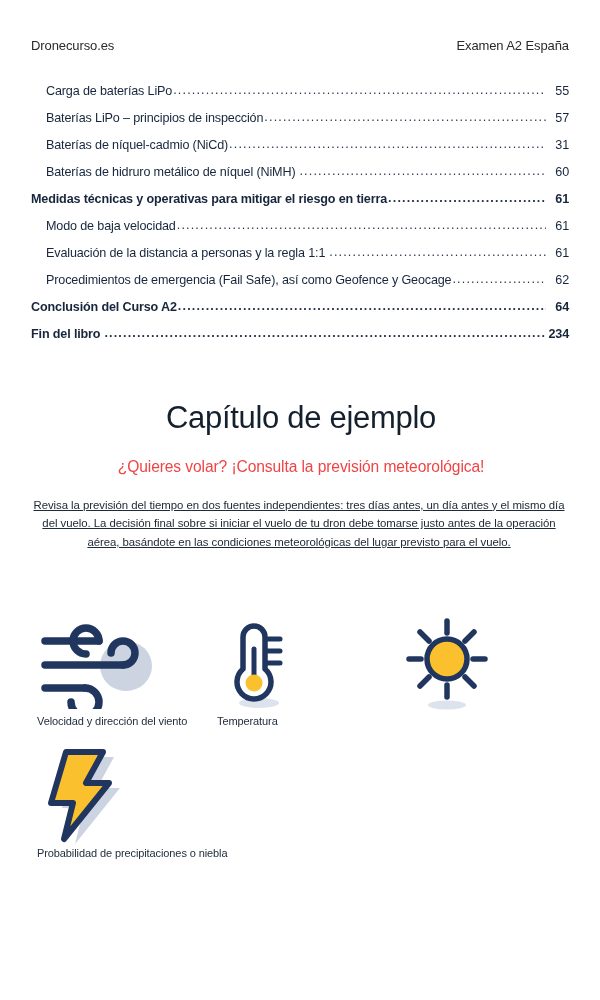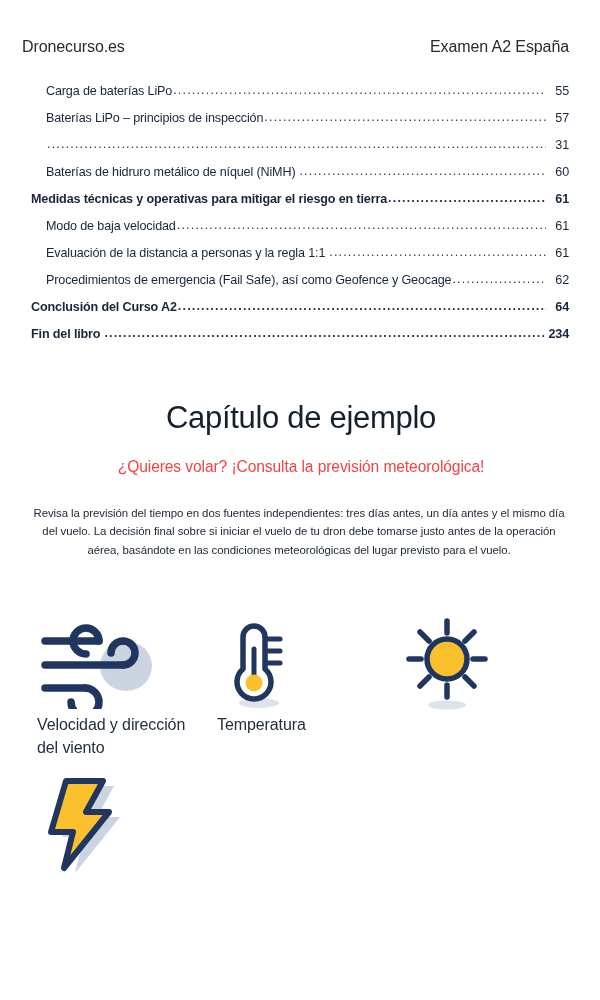--- a/index.html
+++ b/index.html
@@ -22,27 +22,27 @@
     position: relative;
     width: 600px;
     height: 1000px;
     box-sizing: border-box;
   }
 
   
   .running-header {
     position: absolute;
     top: 38px;
-    left: 22px;
+    left: 31px;
     right: 31px;
     display: flex;
     justify-content: space-between;
     align-items: baseline;
     font-family: "Liberation Sans", sans-serif;
-    font-size: 16px;
+    font-size: 13px;
     letter-spacing: -0.1px;
     color: #2a2a2a;
   }
 
   
   .toc {
     position: absolute;
     top: 84px;
     left: 31px;
     width: 538px;
@@ -115,22 +115,23 @@
     letter-spacing: -0.1px;
     color: #ef4444;
     margin: 22px 0 0 0;
   }
   .chapter-para {
     font-family: "Liberation Sans", sans-serif;
     font-size: 11.4px;
     line-height: 1.63;
     letter-spacing: -0.05px;
     color: #202b38;
-    margin: 26px 0 0 0;
+    margin: 18px 0 0 0;
     width: 536px;
+    text-decoration: underline;
   }
   .chapter-para.tight { margin-top: 15px; }
 
   
   .icon-grid {
     position: absolute;
     top: 608px;
     left: 31px;
     width: 540px;
   }
@@ -145,21 +146,21 @@
   .icon-cell .icon-art {
     height: 106px;
     display: flex;
     align-items: center;
     justify-content: flex-start;
     padding-left: 6px;
     box-sizing: border-box;
   }
   .icon-cell .icon-caption {
     font-family: "Liberation Sans", sans-serif;
-    font-size: 16px;
+    font-size: 11px;
     line-height: 1.42;
     letter-spacing: -0.1px;
     color: #232f3e;
     padding-left: 6px;
     width: 155px;
   }
   .icon-row.row-2 { margin-top: 18px; }
   .icon-row.row-2 .icon-art { height: 98px; }
   .icon-row.row-2 .icon-caption { width: 240px; }
   .icon-cell.empty { visibility: hidden; }
@@ -182,20 +183,21 @@
       <span class="toc-page">55</span>
     </div>
 
     <div class="toc-row level-2">
       <span class="toc-title">Baterías LiPo – principios de inspección</span>
       <span class="leader"></span>
       <span class="toc-page">57</span>
     </div>
 
     <div class="toc-row level-2">
+      <span class="toc-title">Baterías de níquel-cadmio (NiCd)</span>
       <span class="leader"></span>
       <span class="toc-page">31</span>
     </div>
 
     <div class="toc-row level-2 gap-before-leader">
       <span class="toc-title">Baterías de hidruro metálico de níquel (NiMH)</span>
       <span class="leader"></span>
       <span class="toc-page">60</span>
     </div>
 
@@ -304,20 +306,21 @@
 
     <div class="icon-row row-2">
 
       <div class="icon-cell">
         <div class="icon-art">
           <svg width="88" height="100" viewBox="0 0 88 100">
             <path d="M29 5 H66 L49 36 H72 L27 92 L36 56 H14 Z" transform="translate(11,5)" fill="#ccd4e2"></path>
             <path d="M29 5 H66 L49 36 H72 L27 92 L36 56 H14 Z" fill="#FBC02D" stroke="#21365e" stroke-width="6" stroke-linejoin="round"></path>
           </svg>
         </div>
+        <div class="icon-caption">Probabilidad de precipitaciones o niebla</div>
       </div>
 
 
       <div class="icon-cell empty"></div>
 
     </div>
 
   </div>
 
 </div>

